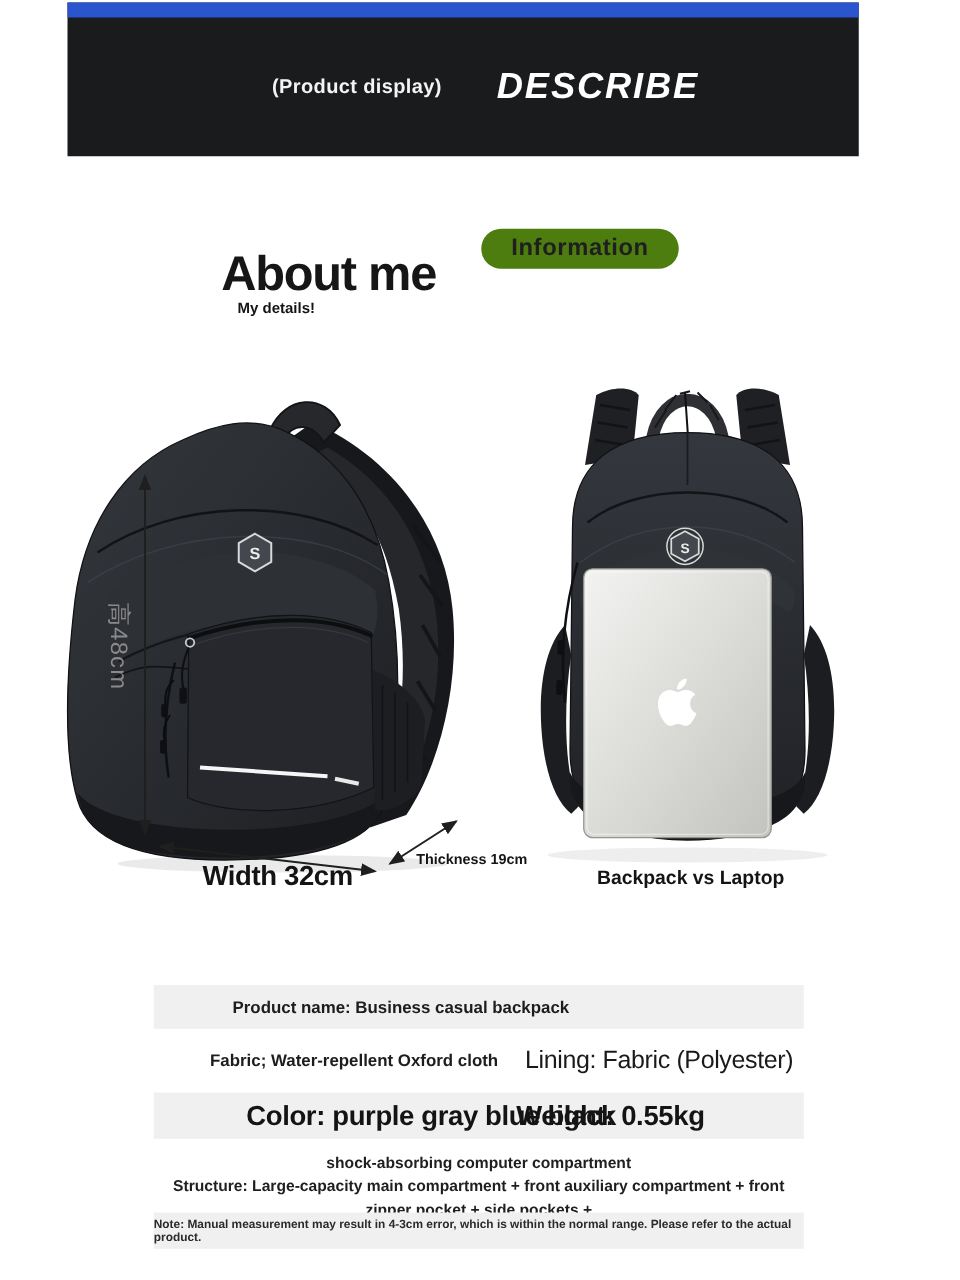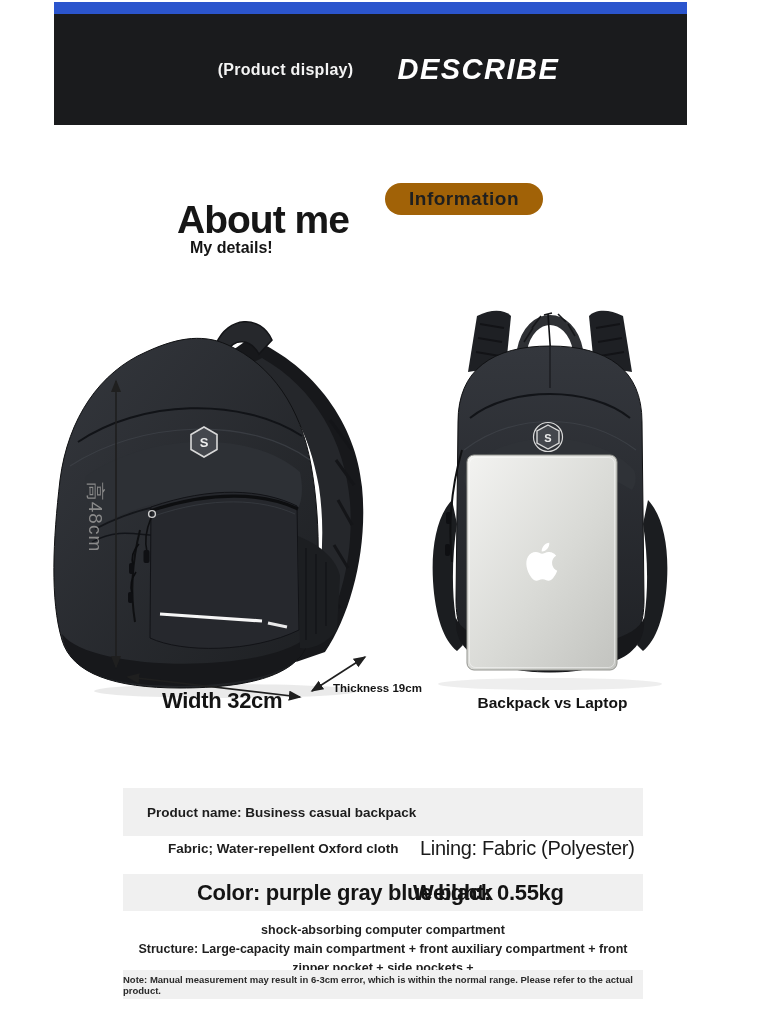--- a/index.html
+++ b/index.html
@@ -13,37 +13,37 @@
   .banner-blue{position:absolute;left:0;top:0;width:100%;height:12px;background:#2b55cd;}
   .banner-inner{
     position:absolute;left:0;top:12px;width:100%;height:111px;
     display:flex;align-items:center;justify-content:center;gap:44px;padding-left:36px;box-sizing:border-box;
   }
   .banner-tag{color:#f4f4f4;font-size:16px;font-weight:600;letter-spacing:.3px;}
   .banner-title{color:#ffffff;font-size:29px;font-weight:800;font-style:italic;letter-spacing:1.5px;}
   
   .about-heading{position:absolute;left:177px;top:178px;font-size:39px;font-weight:700;letter-spacing:-1px;color:#161616;margin-top:20px;}
   .info-badge{
-    position:absolute;left:385px;top:183px;width:158px;height:32px;border-radius:16px;background:#a16207;
+    position:absolute;left:385px;top:183px;width:158px;height:32px;border-radius:16px;background:#4d7c0f;
     display:flex;align-items:center;justify-content:center;font-size:19px;font-weight:700;color:#1f1f1f;letter-spacing:.5px;
   }
-  .about-sub{position:absolute;left:190px;top:239px;font-size:16px;font-weight:700;color:#141414;}
+  .about-sub{position:absolute;left:190px;top:239px;font-size:12px;font-weight:700;color:#141414;}
   
   .display-svg{position:absolute;left:0;top:300px;width:768px;height:420px;}
   .dim-height{
     position:absolute;left:65px;top:487px;width:60px;height:60px;display:flex;align-items:center;justify-content:center;
     transform:rotate(90deg);font-size:19px;color:#8a8a8a;letter-spacing:1px;white-space:nowrap;
   }
   .dim-width{position:absolute;left:162px;top:688px;font-size:22px;font-weight:700;color:#141414;letter-spacing:-.3px;}
   .dim-thickness{position:absolute;left:333px;top:682px;font-size:11.5px;font-weight:700;color:#141414;}
   .vs-caption{position:absolute;left:445px;top:694px;width:215px;text-align:center;font-size:15.5px;font-weight:700;color:#141414;}
   
   .specs{position:absolute;left:123px;top:788px;width:520px;}
   .spec-row-gray{background:#f0f0f0;}
-  .row-name{position:absolute;left:0;top:0;width:100%;height:48px;display:flex;align-items:center;padding-left:24px;box-sizing:border-box;font-size:13.5px;font-weight:700;color:#1d1d1d;}
+  .row-name{position:absolute;left:0;top:0;width:100%;height:35px;display:flex;align-items:center;padding-left:63px;box-sizing:border-box;font-size:13.5px;font-weight:700;color:#1d1d1d;}
   .row-fabric{position:absolute;left:45px;top:35px;height:51px;display:flex;align-items:center;font-size:13.5px;font-weight:700;color:#1d1d1d;}
   .row-lining{position:absolute;left:297px;top:35px;height:51px;display:flex;align-items:center;font-size:20px;font-weight:500;color:#1a1a1a;letter-spacing:-.3px;}
   .row-colorband{position:absolute;left:0;top:86px;width:100%;height:37px;}
   .row-color{position:absolute;left:37px;top:86px;height:37px;display:flex;align-items:center;font-size:22px;font-weight:700;color:#141414;letter-spacing:-.3px;margin-left:37px;}
   .row-weight{position:absolute;left:290px;top:86px;height:37px;display:flex;align-items:center;font-size:22px;font-weight:700;color:#141414;letter-spacing:-.3px;}
   .row-structure{position:absolute;left:0;top:123px;width:100%;height:57px;text-align:center;font-size:12.5px;font-weight:600;color:#1f1f1f;line-height:19px;padding-top:10px;box-sizing:border-box;}
   .row-note{position:absolute;left:0;top:182px;width:100%;height:29px;display:flex;align-items:center;justify-content:center;font-size:9.5px;font-weight:600;color:#2a2a2a;}
 </style>
 </head>
 <body>
@@ -176,14 +176,14 @@
   <div class="row-name spec-row-gray">Product name: Business casual backpack</div>
   <div class="row-fabric">Fabric; Water-repellent Oxford cloth</div>
   <div class="row-lining">Lining: Fabric (Polyester)</div>
   <div class="row-colorband spec-row-gray"></div>
   <div class="row-color">Color: purple gray blue black</div>
   <div class="row-weight">Weight: 0.55kg</div>
   <div class="row-structure">
     <div>shock-absorbing computer compartment</div>
     <div>Structure: Large-capacity main compartment + front auxiliary compartment + front zipper pocket + side pockets +</div>
   </div>
-  <div class="row-note spec-row-gray">Note: Manual measurement may result in 6-3cm error, which is within the normal range. Please refer to the actual product.</div>
+  <div class="row-note spec-row-gray">Note: Manual measurement may result in 4-3cm error, which is within the normal range. Please refer to the actual product.</div>
 </div>
 
 </body></html>

